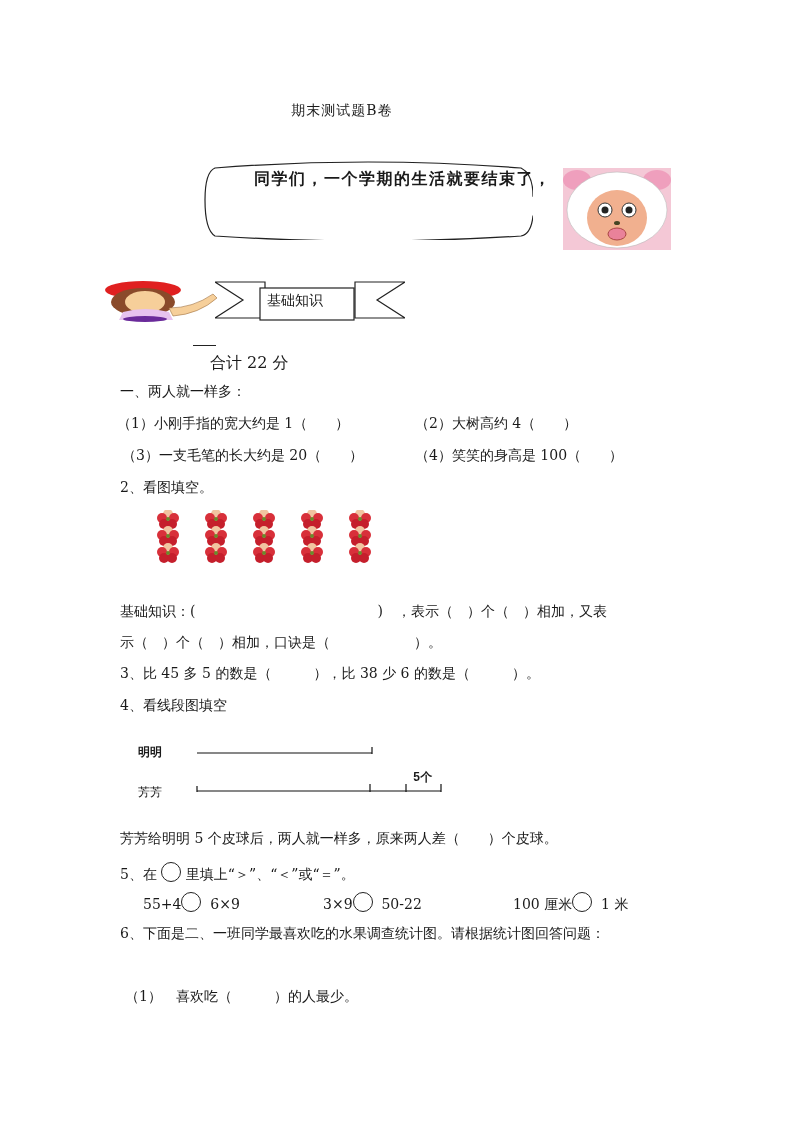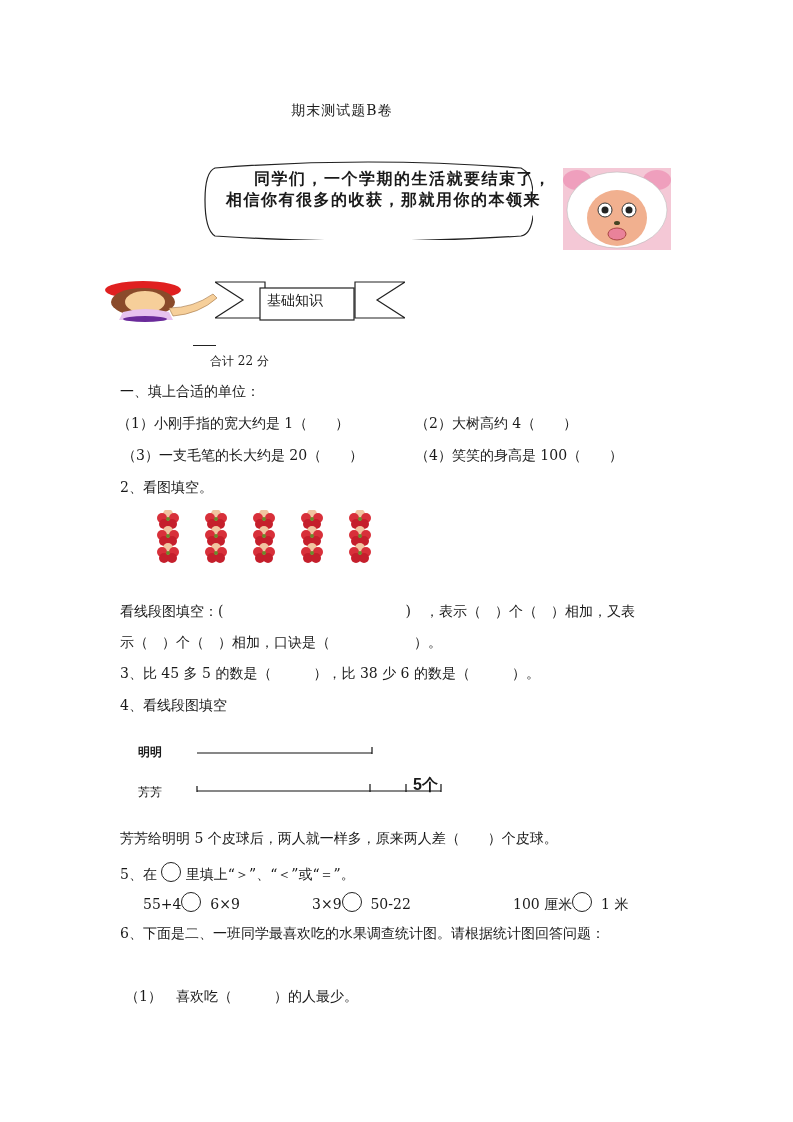--- a/index.html
+++ b/index.html
@@ -9,38 +9,37 @@
   .title { left: 0; width: 684px; top: 102px; text-align: center; font-size: 14px; letter-spacing: 1px; }
   .bubble { left: 203px; top: 160px; width: 330px; height: 80px; }
   .bubble-text { left: 226px; top: 168px; font-size: 16px; line-height: 21px; font-weight: bold;
                  letter-spacing: 1.5px; font-family: "DejaVu Sans", "Liberation Sans", sans-serif; }
   .bubble-text div { white-space: nowrap; }
   .sheep { left: 563px; top: 168px; width: 108px; height: 82px; }
   .girl { left: 103px; top: 280px; width: 118px; height: 42px; }
   .banner { left: 215px; top: 280px; width: 190px; height: 42px; }
   .banner-label { left: 267px; top: 292px; font-size: 14px; font-family: "DejaVu Sans", "Liberation Sans", sans-serif; }
   .score-line { left: 193px; top: 345px; width: 23px; height: 0; border-top: 1px solid #222; }
-  .score { left: 210px; top: 353px; font-size: 12px; }
+  .score { left: 210px; top: 353px; font-size: 16px; }
   .q { font-size: 14px; left: 120px; }
   .flowers { left: 155px; top: 510px; width: 225px; height: 60px; }
   .seg { left: 130px; top: 738px; width: 320px; height: 65px; }
   .circ { display: inline-block; width: 18px; height: 18px; border: 1.3px solid #222; border-radius: 50%;
           vertical-align: -3px; }
 </style>
 </head>
 <body>
 
 <div class="abs title">期末测试题B卷</div>
 
 <svg class="abs bubble" viewBox="0 0 330 80">
   <path d="M12,8 Q165,-4 318,8 Q330,14 330,36 L360,30 L330,56 Q328,74 318,76 Q165,86 12,76 Q2,70 2,40 Q2,12 12,8 Z" fill="#fff" stroke="#222" stroke-width="1.2"></path>
 </svg>
 <div class="abs bubble-text">
   <div style="padding-left:28px">同学们，一个学期的生活就要结束了，</div>
-  <div>相信你有很多的收获，那就用你的本领来</div>
 </div>
 
 <svg class="abs sheep" viewBox="0 0 108 82">
   <rect x="0" y="0" width="108" height="82" fill="#f4c8d6"></rect>
   <ellipse cx="14" cy="12" rx="14" ry="10" fill="#ef9fbd"></ellipse>
   <ellipse cx="94" cy="12" rx="14" ry="10" fill="#ef9fbd"></ellipse>
   <ellipse cx="54" cy="42" rx="50" ry="38" fill="#ffffff" stroke="#bbb" stroke-width="0.6"></ellipse>
   <ellipse cx="54" cy="50" rx="30" ry="28" fill="#f1b08f"></ellipse>
   <circle cx="42" cy="42" r="7" fill="#fff" stroke="#333"></circle>
     <circle cx="42" cy="42" r="3.5" fill="#222"></circle>
@@ -62,21 +61,21 @@
 <svg class="abs banner" viewBox="0 0 190 42">
   <path d="M0,2 L50,2 L50,38 L0,38 L28,20 Z" fill="#fff" stroke="#222" stroke-width="1.2"></path>
   <path d="M190,2 L140,2 L140,38 L190,38 L162,20 Z" fill="#fff" stroke="#222" stroke-width="1.2"></path>
   <rect x="45" y="8" width="94" height="32" fill="#fff" stroke="#222" stroke-width="1.2"></rect>
 </svg>
 <div class="abs banner-label">基础知识</div>
 
 <div class="abs score-line"></div>
 <div class="abs score">合计 22 分</div>
 
-<div class="abs q" style="top:383px">一、填上合适的单位：</div>
+<div class="abs q" style="top:383px">一、两人就一样多：</div>
 <div class="abs q" style="top:415px;left:117px">（1）小刚手指的宽大约是 1（　　）</div>
 <div class="abs q" style="top:415px;left:415px">（2）大树高约 4（　　）</div>
 <div class="abs q" style="top:447px;left:122px">（3）一支毛笔的长大约是 20（　　）</div>
 <div class="abs q" style="top:447px;left:415px">（4）笑笑的身高是 100（　　）</div>
 
 <div class="abs q" style="top:479px">2、看图填空。</div>
 <svg class="abs flowers" viewBox="0 0 225 60">
   <defs>
     <g id="fl">
       <circle cx="0" cy="-5" r="5" fill="#f1c4a0"></circle>
@@ -126,49 +125,49 @@
   <g transform="translate(205,9)">
       <use href="#fl"></use>
     </g>
   <g transform="translate(205,26)">
       <use href="#fl"></use>
     </g>
   <g transform="translate(205,43)">
       <use href="#fl"></use>
     </g>
 </svg>
-<div class="abs q" style="top:603px">看线段图填空：(　　　　　　　　　　　　　)　，表示（　）个（　）相加，又表</div>
+<div class="abs q" style="top:603px">基础知识：(　　　　　　　　　　　　　)　，表示（　）个（　）相加，又表</div>
 <div class="abs q" style="top:634px">示（　）个（　）相加，口诀是（　　　　　　）。</div>
 
 <div class="abs q" style="top:665px">3、比 45 多 5 的数是（　　　），比 38 少 6 的数是（　　　）。</div>
 
 <div class="abs q" style="top:697px">4、看线段图填空</div>
 <div class="abs" style="left:138px;top:744px;font-size:12px;font-weight:bold;font-family:'DejaVu Sans',sans-serif;text-align:center;">明明</div>
 <div class="abs" style="left:138px;top:784px;font-size:12px;font-weight:normal;font-family:'DejaVu Sans',sans-serif;">芳芳</div>
-<div class="abs" style="left:413px;top:769px;font-size:16px;font-weight:bold;font-family:Liberation Sans, sans-serif;margin-top:6px;">5个</div>
+<div class="abs" style="left:413px;top:769px;font-size:12px;font-weight:bold;font-family:Liberation Mono, monospace;">5个</div>
 <svg class="abs seg" viewBox="0 0 320 65">
   <line x1="67" y1="15" x2="242" y2="15" stroke="#111" stroke-width="1.2"></line>
   <line x1="242" y1="9" x2="242" y2="16" stroke="#111" stroke-width="1.2"></line>
   <line x1="67" y1="53" x2="311" y2="53" stroke="#111" stroke-width="1.2"></line>
   <line x1="67" y1="48" x2="67" y2="54" stroke="#111" stroke-width="1.2"></line>
   <line x1="240" y1="46" x2="240" y2="54" stroke="#111" stroke-width="1.2"></line>
   <line x1="276" y1="46" x2="276" y2="54" stroke="#111" stroke-width="1.2"></line>
   <line x1="311" y1="46" x2="311" y2="54" stroke="#111" stroke-width="1.2"></line>
 </svg>
 <div class="abs q" style="top:830px">芳芳给明明 5 个皮球后，两人就一样多，原来两人差（　　）个皮球。</div>
 
 <div class="abs q" style="top:862px">
   <span>5、在</span>
   <span class="circ"></span>
   <span>里填上“＞”、“＜”或“＝”。</span>
 </div>
 <div class="abs q" style="top:892px;left:143px">
   <span>55+4</span><span class="circ"></span>&nbsp;&nbsp;<span>6×9</span>
 </div>
-<div class="abs q" style="top:892px;left:312px">
+<div class="abs q" style="top:892px;left:323px">
   <span>3×9</span><span class="circ"></span>&nbsp;&nbsp;<span>50-22</span>
 </div>
 <div class="abs q" style="top:892px;left:513px">
   <span>100 厘米</span><span class="circ"></span>&nbsp;&nbsp;<span>1 米</span>
 </div>
 
 <div class="abs q" style="top:925px">6、下面是二、一班同学最喜欢吃的水果调查统计图。请根据统计图回答问题：</div>
 <div class="abs q" style="top:988px;left:125px">（1）　喜欢吃（　　　）的人最少。</div>
 
 </body></html>

